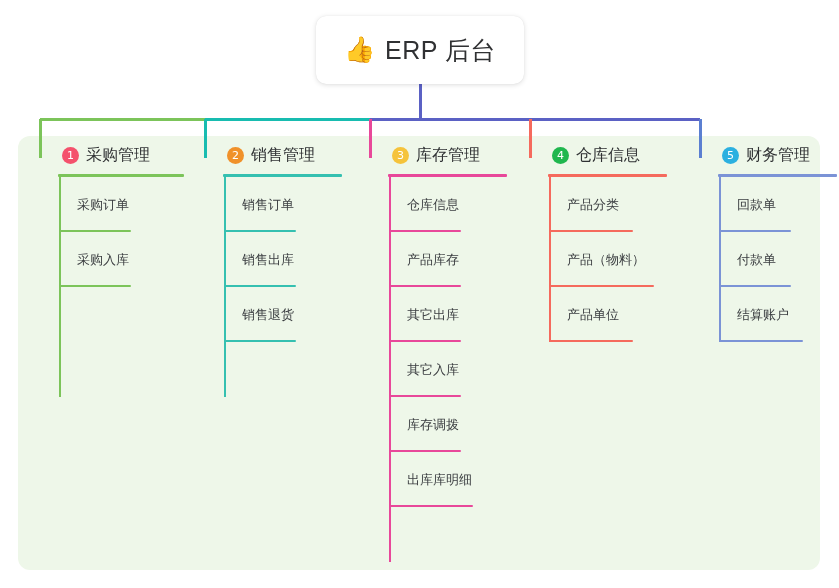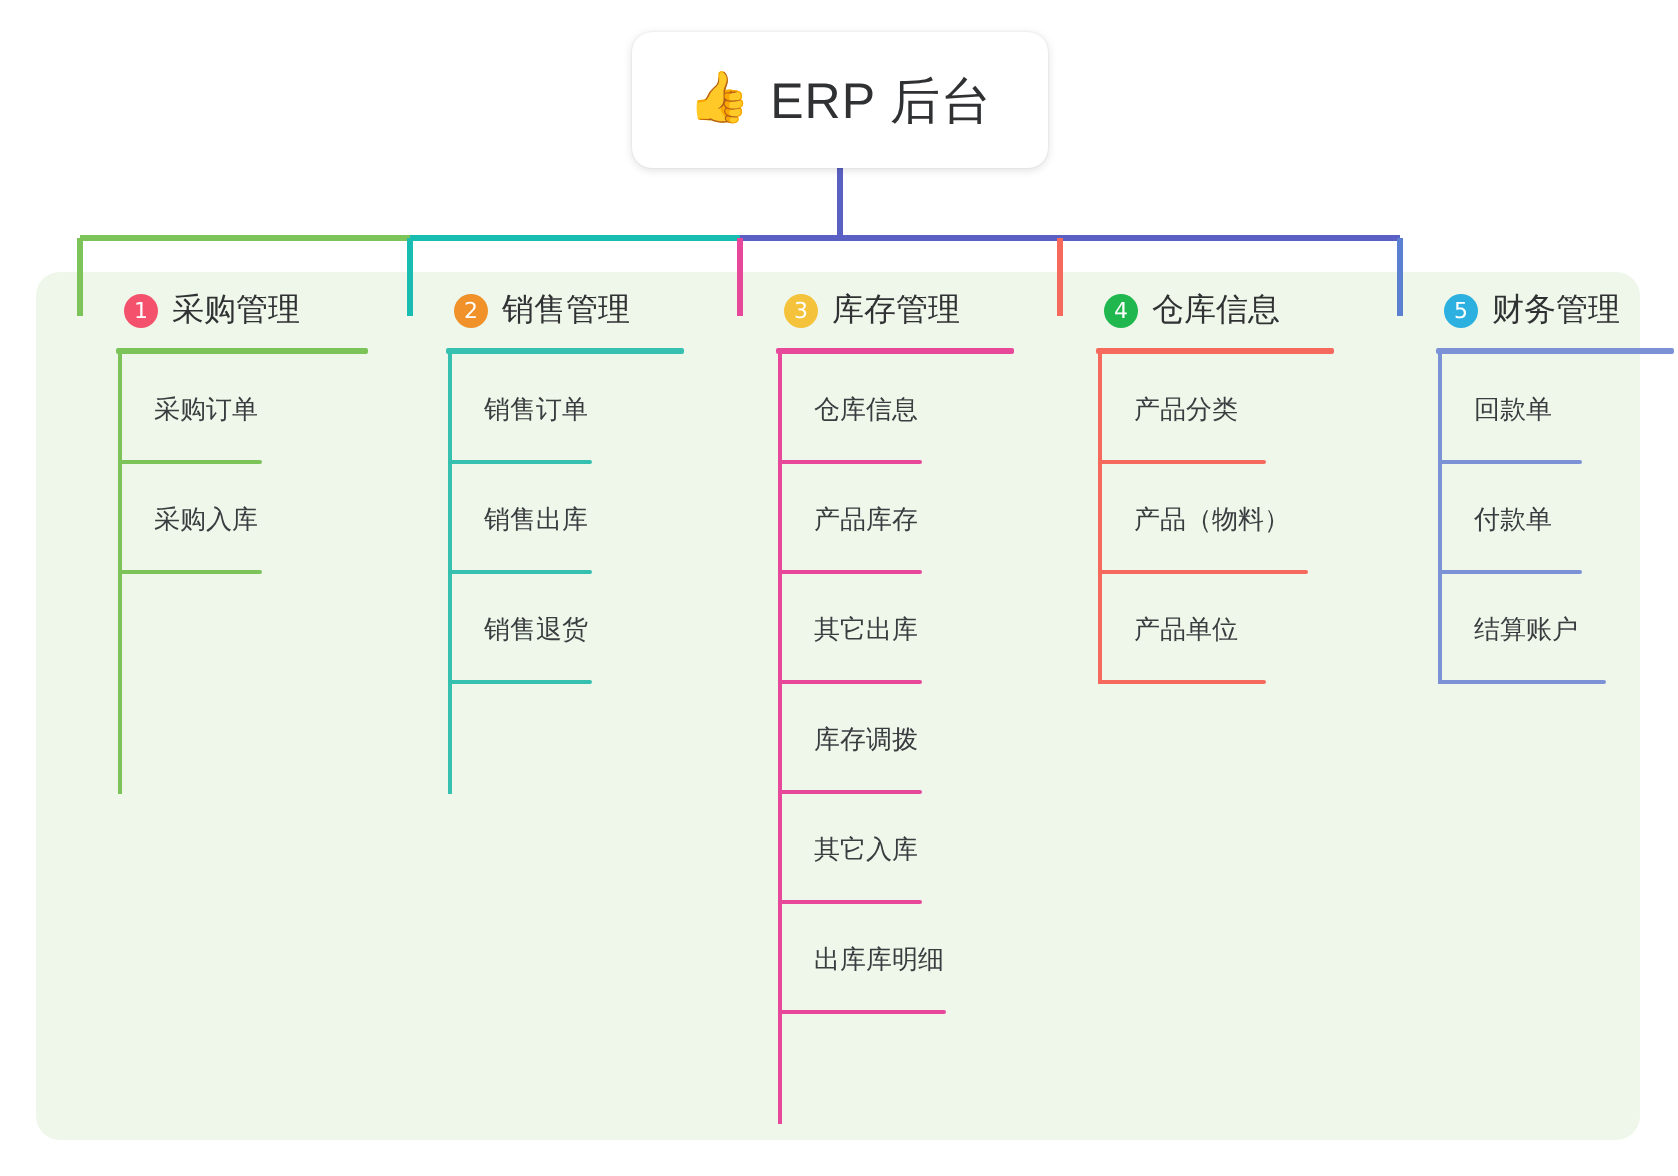--- a/index.html
+++ b/index.html
@@ -227,25 +227,25 @@
         </div>
         <div class="item">
           <span class="item-label">产品库存</span>
           <div class="item-rule" style="background: rgb(232, 72, 154); width: 72px;"></div>
         </div>
         <div class="item">
           <span class="item-label">其它出库</span>
           <div class="item-rule" style="background: rgb(232, 72, 154); width: 72px;"></div>
         </div>
         <div class="item">
+          <span class="item-label">其它入库</span>
+          <div class="item-rule" style="background: rgb(232, 72, 154); width: 72px;"></div>
+        </div>
+        <div class="item">
           <span class="item-label">库存调拨</span>
-          <div class="item-rule" style="background: rgb(232, 72, 154); width: 72px;"></div>
-        </div>
-        <div class="item">
-          <span class="item-label">其它入库</span>
           <div class="item-rule" style="background: rgb(232, 72, 154); width: 72px;"></div>
         </div>
         <div class="item">
           <span class="item-label">出库库明细</span>
           <div class="item-rule" style="background: rgb(232, 72, 154); width: 84px;"></div>
         </div>
       </div>
     </div>
     <div class="column" style="left: 512px;">
       <div class="col-head">

